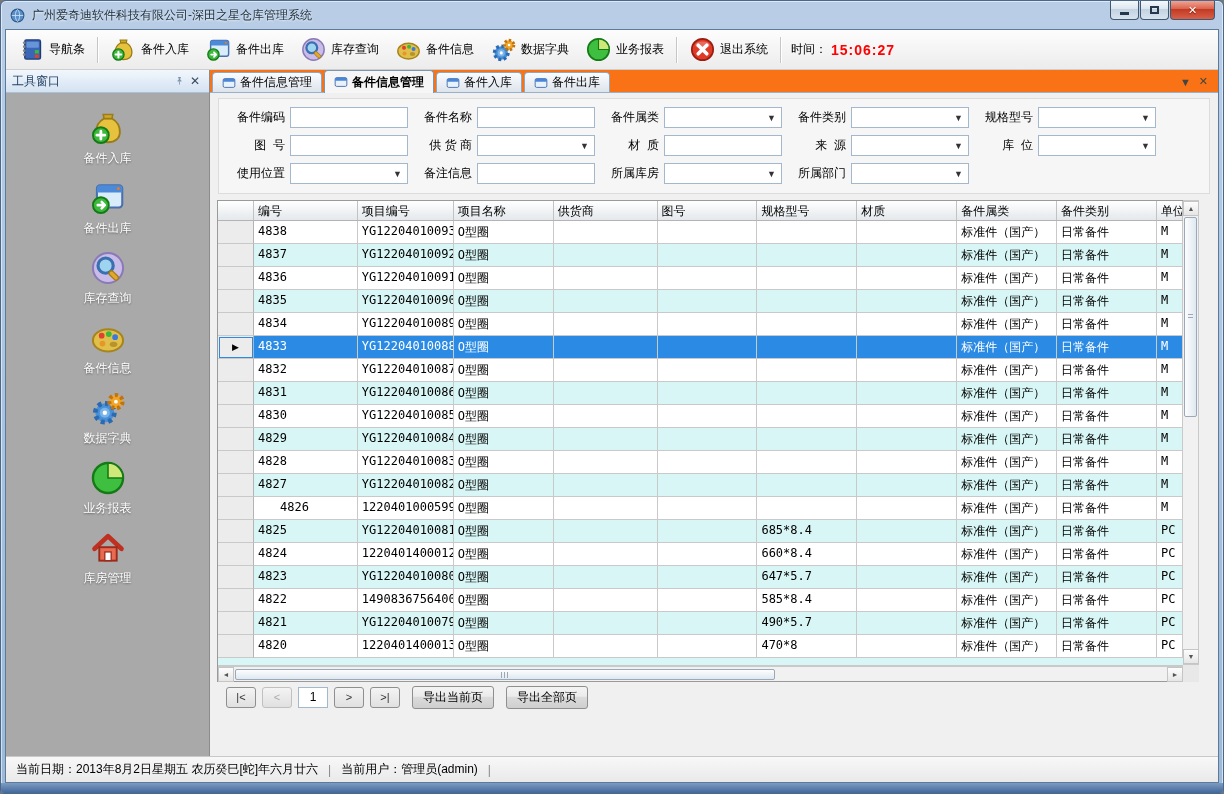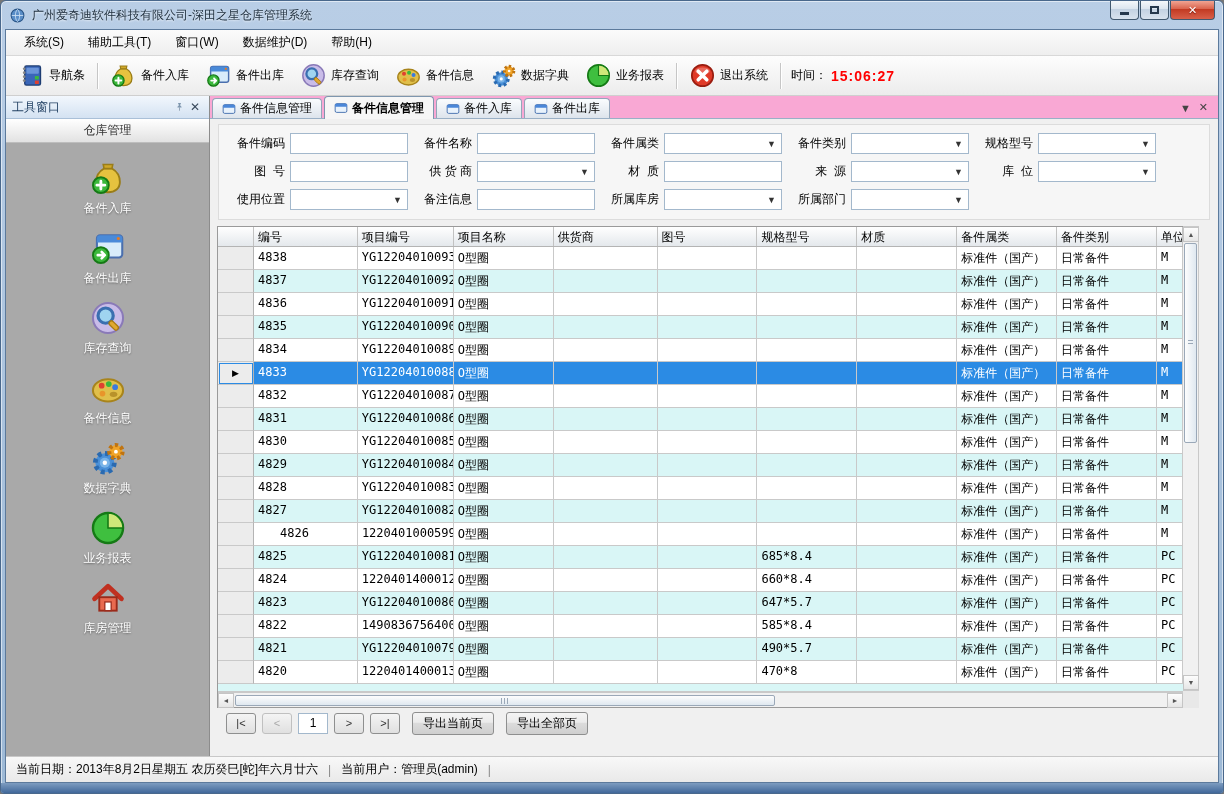--- a/index.html
+++ b/index.html
@@ -59,21 +59,21 @@
   .side-body { flex:1; padding-top:12px; display:flex; flex-direction:column; align-items:center; gap:5px; overflow:hidden; }
   .side-item { width:120px; height:65px; display:flex; flex-direction:column; align-items:center; justify-content:center;
     gap:3px; cursor:pointer; border-radius:3px; }
   .side-ico { width:38px; height:38px; }
   .side-label { color:#fff; text-shadow:0 1px 2px rgba(0,0,0,.45); }
 
   
   .content { flex:1; display:flex; flex-direction:column; overflow:hidden; background:#f0f0f0; }
 
   
-  .tabstrip { height:23px; display:flex; align-items:flex-end; background:#f9a8d4; border-bottom:1px solid #9ab0c6; padding:0 2px; }
+  .tabstrip { height:23px; display:flex; align-items:flex-end; background:#f97316; border-bottom:1px solid #9ab0c6; padding:0 2px; }
   .tabs { display:flex; align-items:flex-end; flex:1; }
   .tab { display:flex; align-items:center; gap:4px; height:20px; padding:0 9px; margin-right:2px;
     border:1px solid #93a6ba; border-bottom:none; border-radius:4px 4px 0 0;
     background:linear-gradient(#fafcfe,#dde4ec); cursor:pointer; white-space:nowrap; }
   .tab.active { height:23px; background:#f6f6f6; font-weight:bold; border-color:#7e96ae; margin-bottom:-1px; }
   .tab-ico { width:14px; height:12px; }
   .tabctl { display:flex; align-items:center; gap:8px; padding:0 8px 4px 0; color:#444; }
   .tabctl span { cursor:pointer; font-size:11px; }
 
   
@@ -159,27 +159,20 @@
           <span class="g-max"></span>
         </div>
       <div class="winbtn close">
           <span class="g-x">✕</span>
         </div>
     </div>
   </div>
 
   <div class="client">
 
-    <div class="menubar" id="menubar">
-        <span class="menu-item">系统(S)</span>
-        <span class="menu-item">辅助工具(T)</span>
-        <span class="menu-item">窗口(W)</span>
-        <span class="menu-item">数据维护(D)</span>
-        <span class="menu-item">帮助(H)</span>
-      </div>
 
     <div class="toolbar" id="toolbar">
         <button class="tb-item">
           <span class="tb-icon icon">
             <svg viewBox="0 0 24 24">
               <rect x="6" y="3.5" width="14" height="17" rx="1.5" fill="#3a66b8" stroke="#1d3c72" stroke-width="1.2"></rect>
               <rect x="7.5" y="5" width="11" height="5.5" rx="1" fill="#6a94d8"></rect>
               <rect x="15" y="12.5" width="3.5" height="3" fill="#3cb83c"></rect>
               <rect x="15" y="16.5" width="3.5" height="3" fill="#e04030"></rect>
               <circle cx="5.5" cy="6" r="1.2" fill="#888"></circle>
@@ -282,21 +275,20 @@
         <div class="side-head">
           <span class="sh-title">工具窗口</span>
           <span class="sh-btn">
             <svg viewBox="0 0 24 24" width="11" height="11">
                 <path d="M9 2 h6 v2 l-1.2 1 v3 l2.7 2.5 v1.5 H7.5 v-1.5 L10.2 8 V5 L9 4 Z" fill="#7e96ae"></path>
                 <rect x="11.4" y="12" width="1.2" height="7" fill="#5a7088"></rect>
               </svg>
           </span>
           <span class="sh-btn">✕</span>
         </div>
-        <div class="side-caption">仓库管理</div>
         <div class="side-body" id="side-items">
             <div class="side-item">
               <span class="side-ico icon">
                 <svg viewBox="0 0 24 24">
                   <path d="M9.5 6 C6 8 4.5 11 4.5 14.5 C4.5 18.5 7.5 21 12 21 C16.5 21 19.5 18.5 19.5 14.5 C19.5 11 18 8 14.5 6 Z" fill="#e6c23f" stroke="#9a7d18" stroke-width="1.2"></path>
                   <path d="M9.5 6 L9 3.5 L15 3.5 L14.5 6 Z" fill="#d0a828" stroke="#9a7d18"></path>
                   <circle cx="7.5" cy="16.5" r="5" fill="#3cb83c" stroke="#157a15" stroke-width="1.2"></circle>
                   <path d="M7.5 14 v5 M5 16.5 h5" stroke="#fff" stroke-width="1.8" stroke-linecap="round"></path>
                 </svg>
               </span>

